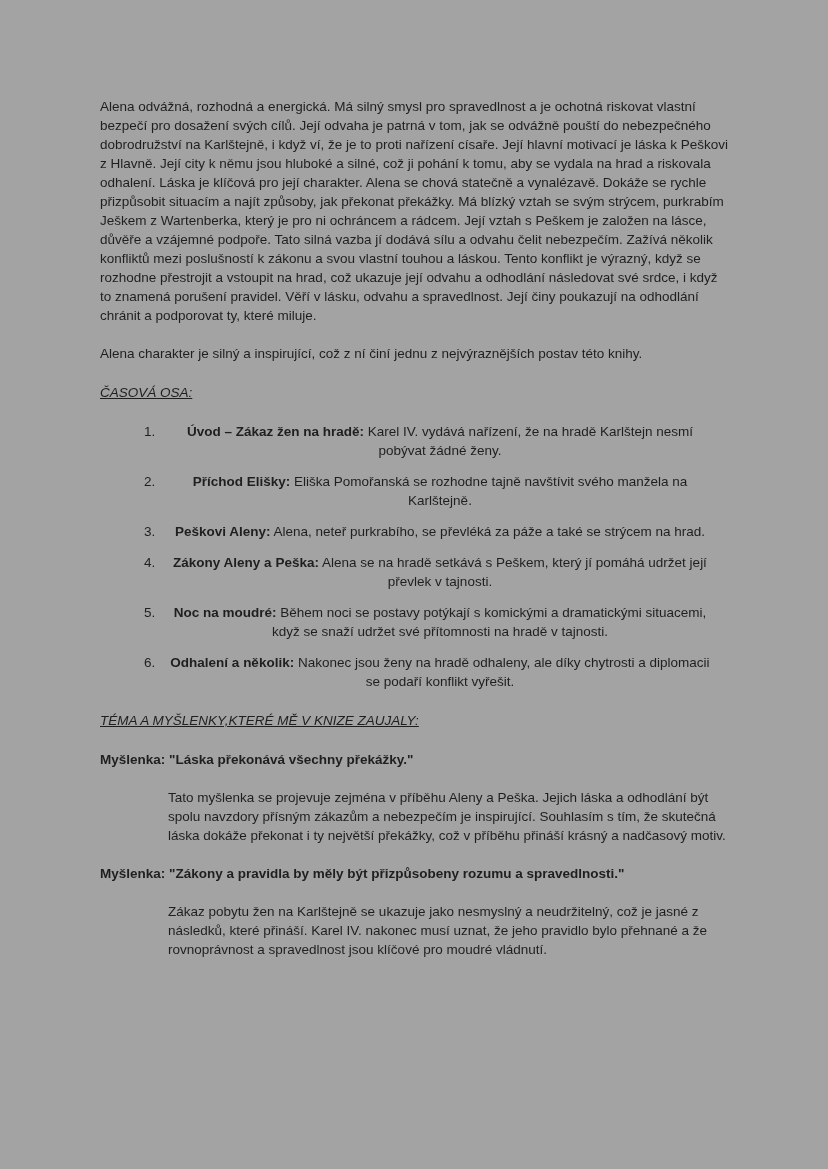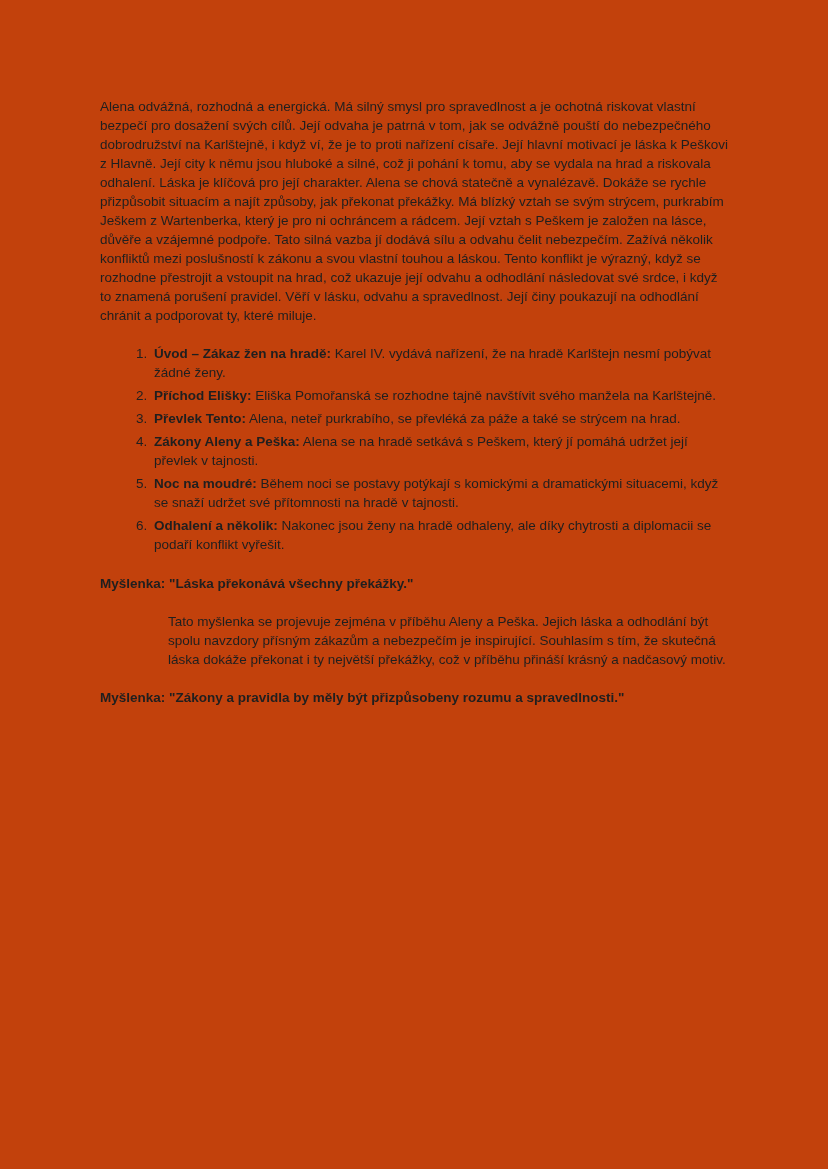--- a/index.html
+++ b/index.html
@@ -4,21 +4,21 @@
 <style>
   html, body {
     margin: 0;
     padding: 0;
     background: #ffffff;
   }
   .page {
     width: 828px;
     height: 1169px;
     box-sizing: border-box;
-    background: #c2410c;
+    background: #a3a3a3;
     padding: 97px 98px 40px 100px;
     font-family: "Liberation Sans", "DejaVu Sans", sans-serif;
     font-size: 13.5px;
     line-height: 19px;
     color: #1f1f1f;
     overflow: hidden;
   }
   p {
     margin: 0 0 19px 0;
   }
@@ -26,54 +26,59 @@
     font-style: italic;
     text-decoration: underline;
     font-weight: 400;
     margin: 20px 0 20px 0;
   }
   ol.timeline {
     margin: 0 0 20px 0;
     padding-left: 47px;
   }
   ol.timeline li {
-    margin: 4px;
+    margin: 12px;
     padding-left: 3px;
+    text-align: center;
   }
   .li-title {
     font-weight: 700;
   }
   .theme-title {
     font-weight: 700;
     margin: 0 0 19px 0;
   }
   .theme-body {
     margin: 0 0 19px 68px;
     width: 560px;
   }
 </style>
 </head>
 <body>
 
 <div class="page">
 
   <p>Alena odvážná, rozhodná a energická. Má silný smysl pro spravedlnost a je ochotná riskovat vlastní bezpečí pro dosažení svých cílů. Její odvaha je patrná v tom, jak se odvážně pouští do nebezpečného dobrodružství na Karlštejně, i když ví, že je to proti nařízení císaře. Její hlavní motivací je láska k Peškovi z Hlavně. Její city k němu jsou hluboké a silné, což ji pohání k tomu, aby se vydala na hrad a riskovala odhalení. Láska je klíčová pro její charakter. Alena se chová statečně a vynalézavě. Dokáže se rychle přizpůsobit situacím a najít způsoby, jak překonat překážky. Má blízký vztah se svým strýcem, purkrabím Ješkem z Wartenberka, který je pro ni ochráncem a rádcem. Její vztah s Peškem je založen na lásce, důvěře a vzájemné podpoře. Tato silná vazba jí dodává sílu a odvahu čelit nebezpečím. Zažívá několik konfliktů mezi poslušností k zákonu a svou vlastní touhou a láskou. Tento konflikt je výrazný, když se rozhodne přestrojit a vstoupit na hrad, což ukazuje její odvahu a odhodlání následovat své srdce, i když to znamená porušení pravidel. Věří v lásku, odvahu a spravedlnost. Její činy poukazují na odhodlání chránit a podporovat ty, které miluje.</p>
 
+  <p>Alena charakter je silný a inspirující, což z ní činí jednu z nejvýraznějších postav této knihy.</p>
 
+  <p class="section-heading">ČASOVÁ OSA:</p>
 
   <ol class="timeline">
     <li><span class="li-title">Úvod – Zákaz žen na hradě:</span><span> Karel IV. vydává nařízení, že na hradě Karlštejn nesmí pobývat žádné ženy.</span></li>
     <li><span class="li-title">Příchod Elišky:</span><span> Eliška Pomořanská se rozhodne tajně navštívit svého manžela na Karlštejně.</span></li>
-    <li><span class="li-title">Převlek Tento:</span><span> Alena, neteř purkrabího, se převléká za páže a také se strýcem na hrad.</span></li>
+    <li><span class="li-title">Peškovi Aleny:</span><span> Alena, neteř purkrabího, se převléká za páže a také se strýcem na hrad.</span></li>
     <li><span class="li-title">Zákony Aleny a Peška:</span><span> Alena se na hradě setkává s Peškem, který jí pomáhá udržet její převlek v tajnosti.</span></li>
     <li><span class="li-title">Noc na moudré:</span><span> Během noci se postavy potýkají s komickými a dramatickými situacemi, když se snaží udržet své přítomnosti na hradě v tajnosti.</span></li>
     <li><span class="li-title">Odhalení a několik:</span><span> Nakonec jsou ženy na hradě odhaleny, ale díky chytrosti a diplomacii se podaří konflikt vyřešit.</span></li>
   </ol>
 
+  <p class="section-heading">TÉMA A MYŠLENKY,KTERÉ MĚ V KNIZE ZAUJALY:</p>
 
   <p class="theme-title">Myšlenka: "Láska překonává všechny překážky."</p>
 
   <p class="theme-body">Tato myšlenka se projevuje zejména v příběhu Aleny a Peška. Jejich láska a odhodlání být spolu navzdory přísným zákazům a nebezpečím je inspirující. Souhlasím s tím, že skutečná láska dokáže překonat i ty největší překážky, což v příběhu přináší krásný a nadčasový motiv.</p>
 
   <p class="theme-title">Myšlenka: "Zákony a pravidla by měly být přizpůsobeny rozumu a spravedlnosti."</p>
 
+  <p class="theme-body">Zákaz pobytu žen na Karlštejně se ukazuje jako nesmyslný a neudržitelný, což je jasné z následků, které přináší. Karel IV. nakonec musí uznat, že jeho pravidlo bylo přehnané a že rovnoprávnost a spravedlnost jsou klíčové pro moudré vládnutí.</p>
 
 </div>
 
 </body></html>

